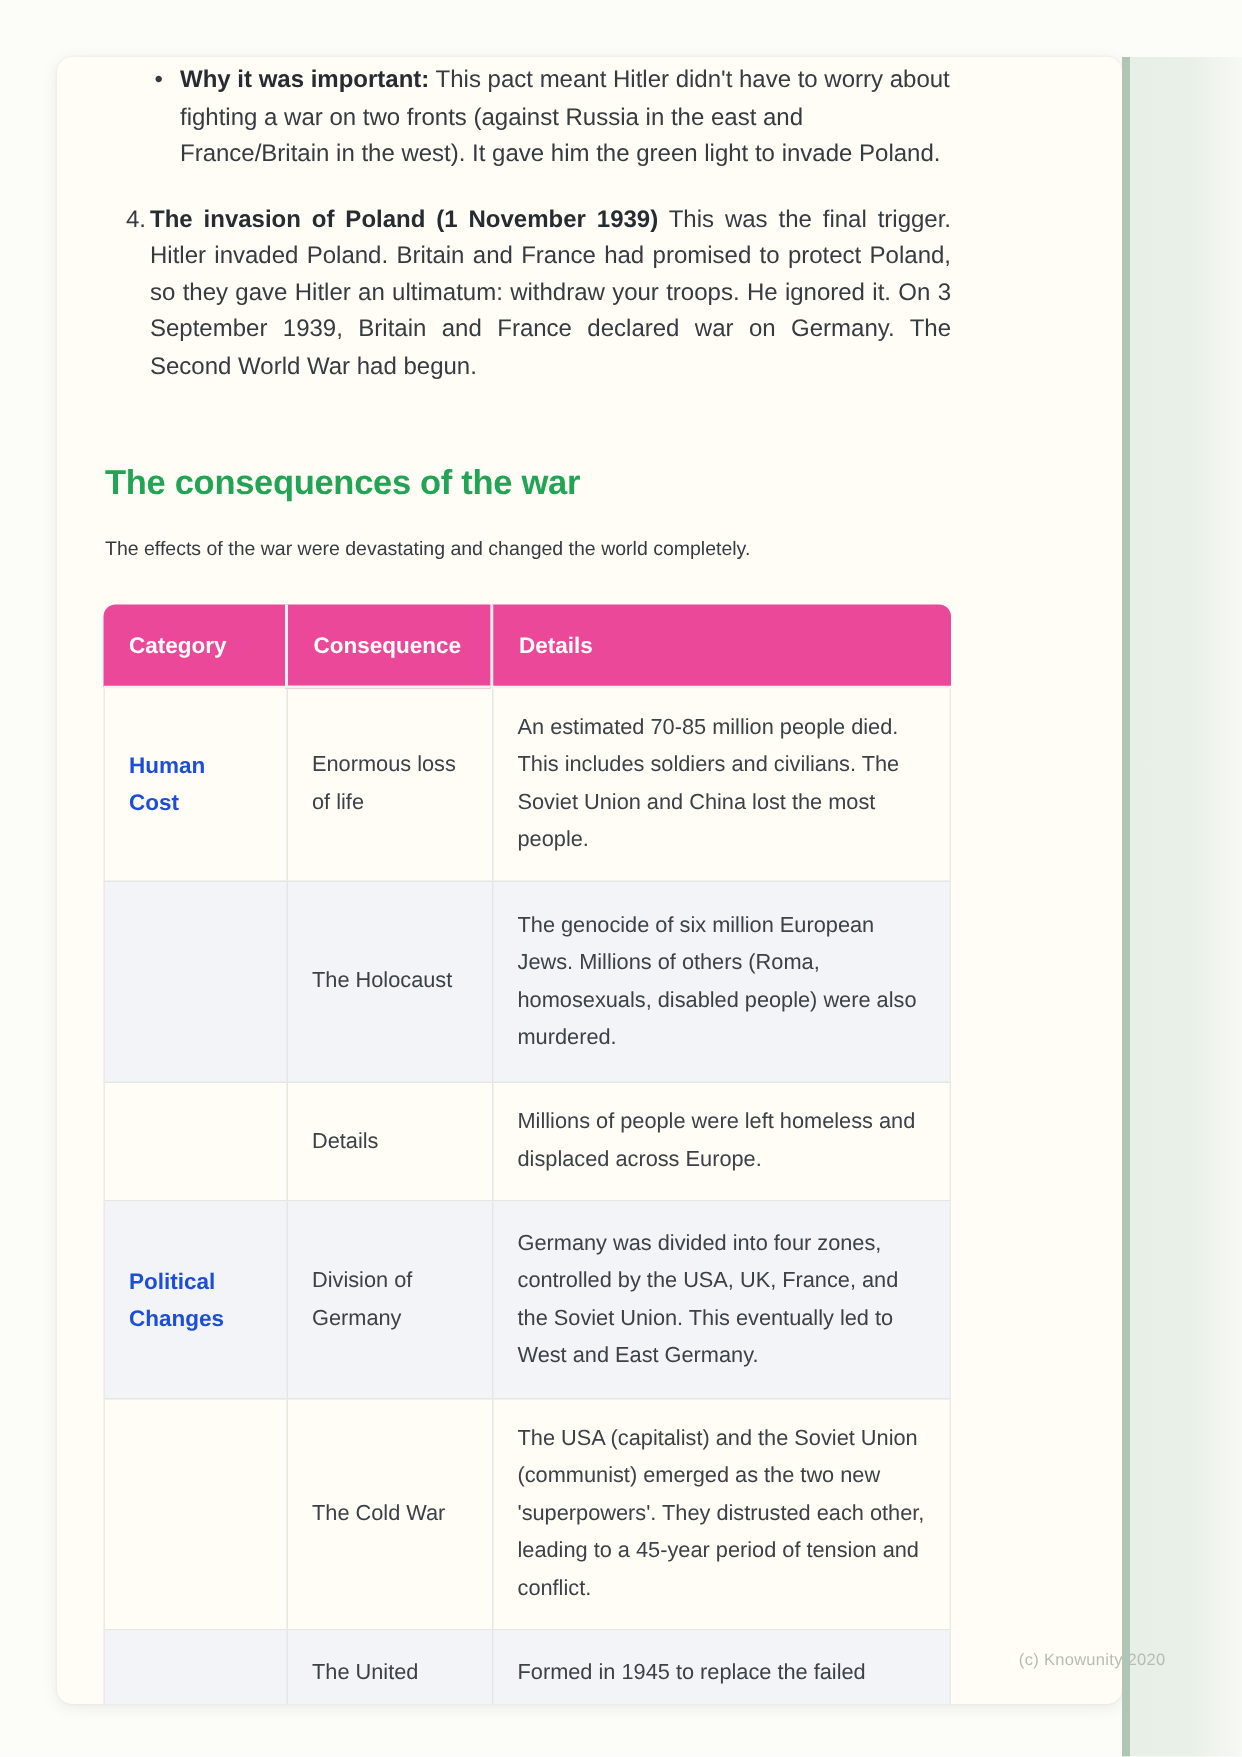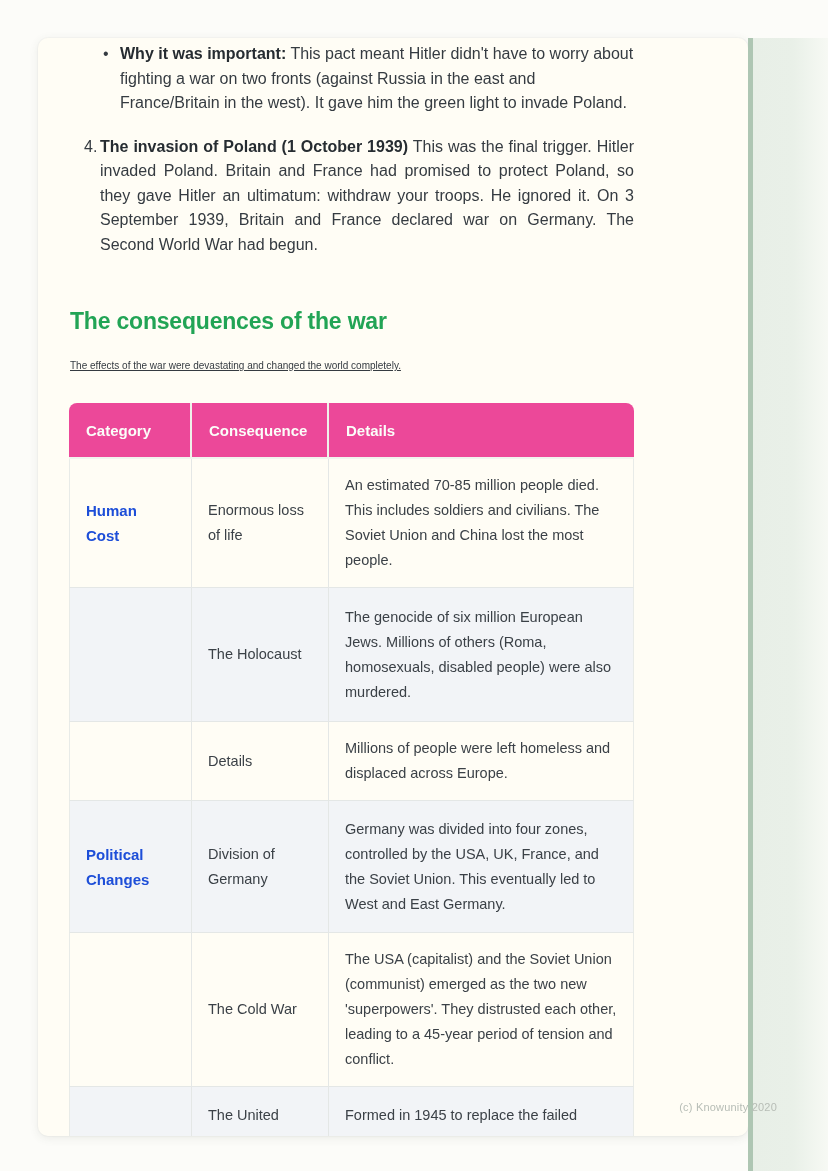--- a/index.html
+++ b/index.html
@@ -37,21 +37,21 @@
   .num-para { width:534px; text-align:justify; }
 
   h2.section-heading {
     margin:49px 0 12px 32px;
     font-size:23px; line-height:30px; font-weight:700;
     letter-spacing:-0.2px;
     color:#22a455;
   }
   p.intro {
     margin:18px 0 0 32px;
-    font-size:10px; line-height:24px;text-decoration:underline;
+    font-size:13px; line-height:24px;
   }
 
   .consequences-table {
     margin:25px 0 0 31px; width:565px;
   }
   .thead { display:grid; grid-template-columns:121px 137px 307px; }
   .th {
     background:#ec4899; color:#fbfdf9;
     font-weight:700; font-size:15px;
     height:56px; display:flex; align-items:center;
@@ -102,21 +102,21 @@
 <div class="page-card">
   <div class="content">
 
     <div class="bullet-item">
       <span class="bullet-marker">•</span>
       <span class="bullet-text"><b>Why it was important:</b> <span>This pact meant Hitler didn't have to worry about fighting a war on two fronts (against Russia in the east and France/Britain in the west). It gave him the green light to invade Poland.</span></span>
     </div>
 
     <div class="numbered-item">
       <span class="list-number">4.</span>
-      <span class="num-para"><b>The invasion of Poland (1 October 1939)</b> <span>This was the final trigger. Hitler invaded Poland. Britain and France had promised to protect Poland, so they gave Hitler an ultimatum: withdraw your troops. He ignored it. On 3 September 1939, Britain and France declared war on Germany. The Second World War had begun.</span></span>
+      <span class="num-para"><b>The invasion of Poland (1 November 1939)</b> <span>This was the final trigger. Hitler invaded Poland. Britain and France had promised to protect Poland, so they gave Hitler an ultimatum: withdraw your troops. He ignored it. On 3 September 1939, Britain and France declared war on Germany. The Second World War had begun.</span></span>
     </div>
 
     <h2 class="section-heading">The consequences of the war</h2>
 
     <p class="intro">The effects of the war were devastating and changed the world completely.</p>
 
     <div class="consequences-table">
       <div class="thead">
         <div class="th">Category</div>
         <div class="th">Consequence</div>

